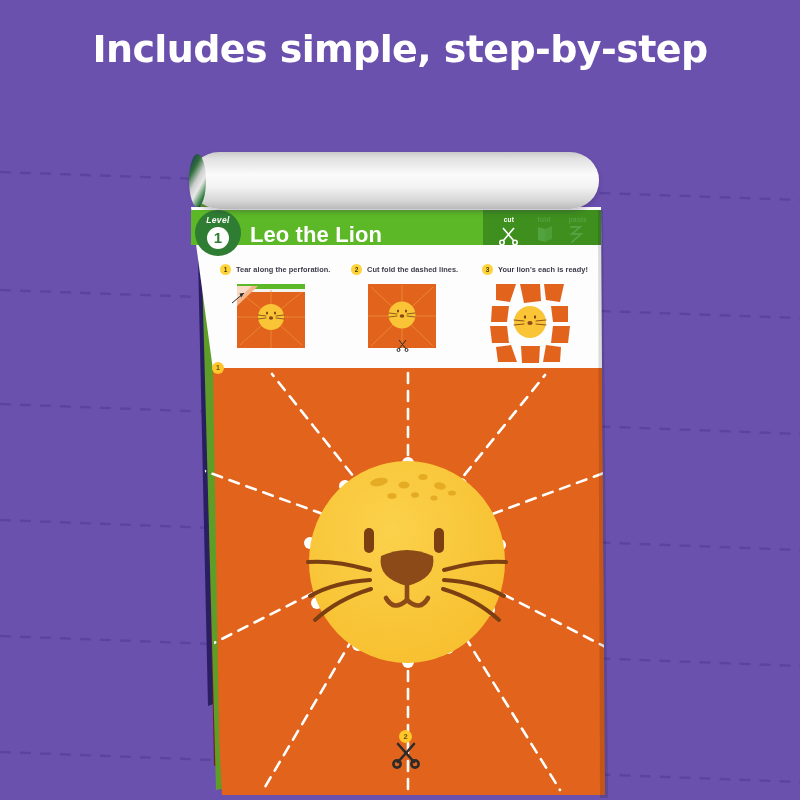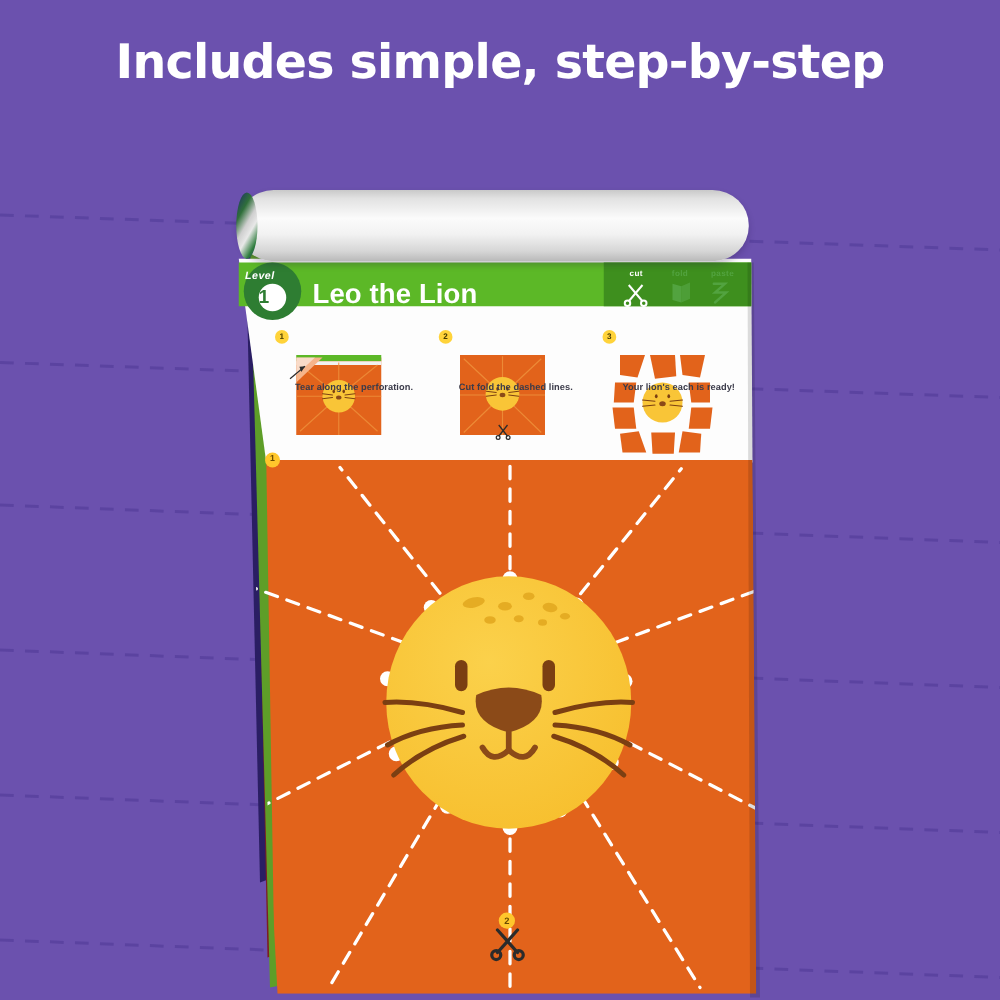--- a/index.html
+++ b/index.html
@@ -41,21 +41,21 @@
     position:absolute; left:189px; top:154px; width:17px; height:53px;
     border-radius:50%;
     background:linear-gradient(120deg,#1b2a6b 0%,#2f6f3a 28%,#cfcfcf 48%,#e8e8e8 62%,#2f7d3e 82%,#1b2a6b 100%);
     z-index:31;
   }
 
   
   .sheet { position:absolute; left:0; top:0; width:800px; height:800px; z-index:20; }
   .level-badge {
     position:absolute; left:196px; top:214px; width:44px; height:42px;
-    z-index:26; color:#fff;
+    z-index:26; text-align:center; color:#fff;
   }
   .level-word {
     position:absolute; left:0; top:1px; width:44px;
     font-size:8.5px; font-weight:bold; font-style:italic;
     letter-spacing:.4px;
   }
   .level-num {
     position:absolute; left:11px; top:13px; width:22px; height:22px;
     border-radius:50%; background:#FFFFFF; color:#2E7D32;
     font-size:15px; font-weight:bold; line-height:22px;
@@ -69,21 +69,21 @@
   .tool { position:absolute; z-index:26; text-align:center; width:34px; }
   .tool-label { font-size:6.5px; font-weight:bold; letter-spacing:.3px; display:block; }
   .tool-cut   { left:492px; top:216px; color:#FFFFFF; }
   .tool-fold  { left:527px; top:216px; color:#52A33F; }
   .tool-paste { left:561px; top:216px; color:#52A33F; }
 
   
   .steps { position:absolute; left:0; top:0; width:800px; height:800px; z-index:25; }
   .step-text {
     position:absolute; font-size:7.4px; font-weight:bold; color:#3B3B4A;
-    letter-spacing:.05px; white-space:nowrap;margin-top:40px;
+    letter-spacing:.05px; white-space:nowrap;
   }
   .step-num {
     position:absolute; width:11px; height:11px; border-radius:50%;
     background:#FFD33A; color:#4a3c00;
     font-size:6.5px; font-weight:bold; text-align:center; line-height:11px;
   }
   .s1n{left:220px;top:264px;} .s1t{left:236px;top:265px;}
   .s2n{left:351px;top:264px;} .s2t{left:367px;top:265px;}
   .s3n{left:482px;top:264px;} .s3t{left:498px;top:265px;}
 

